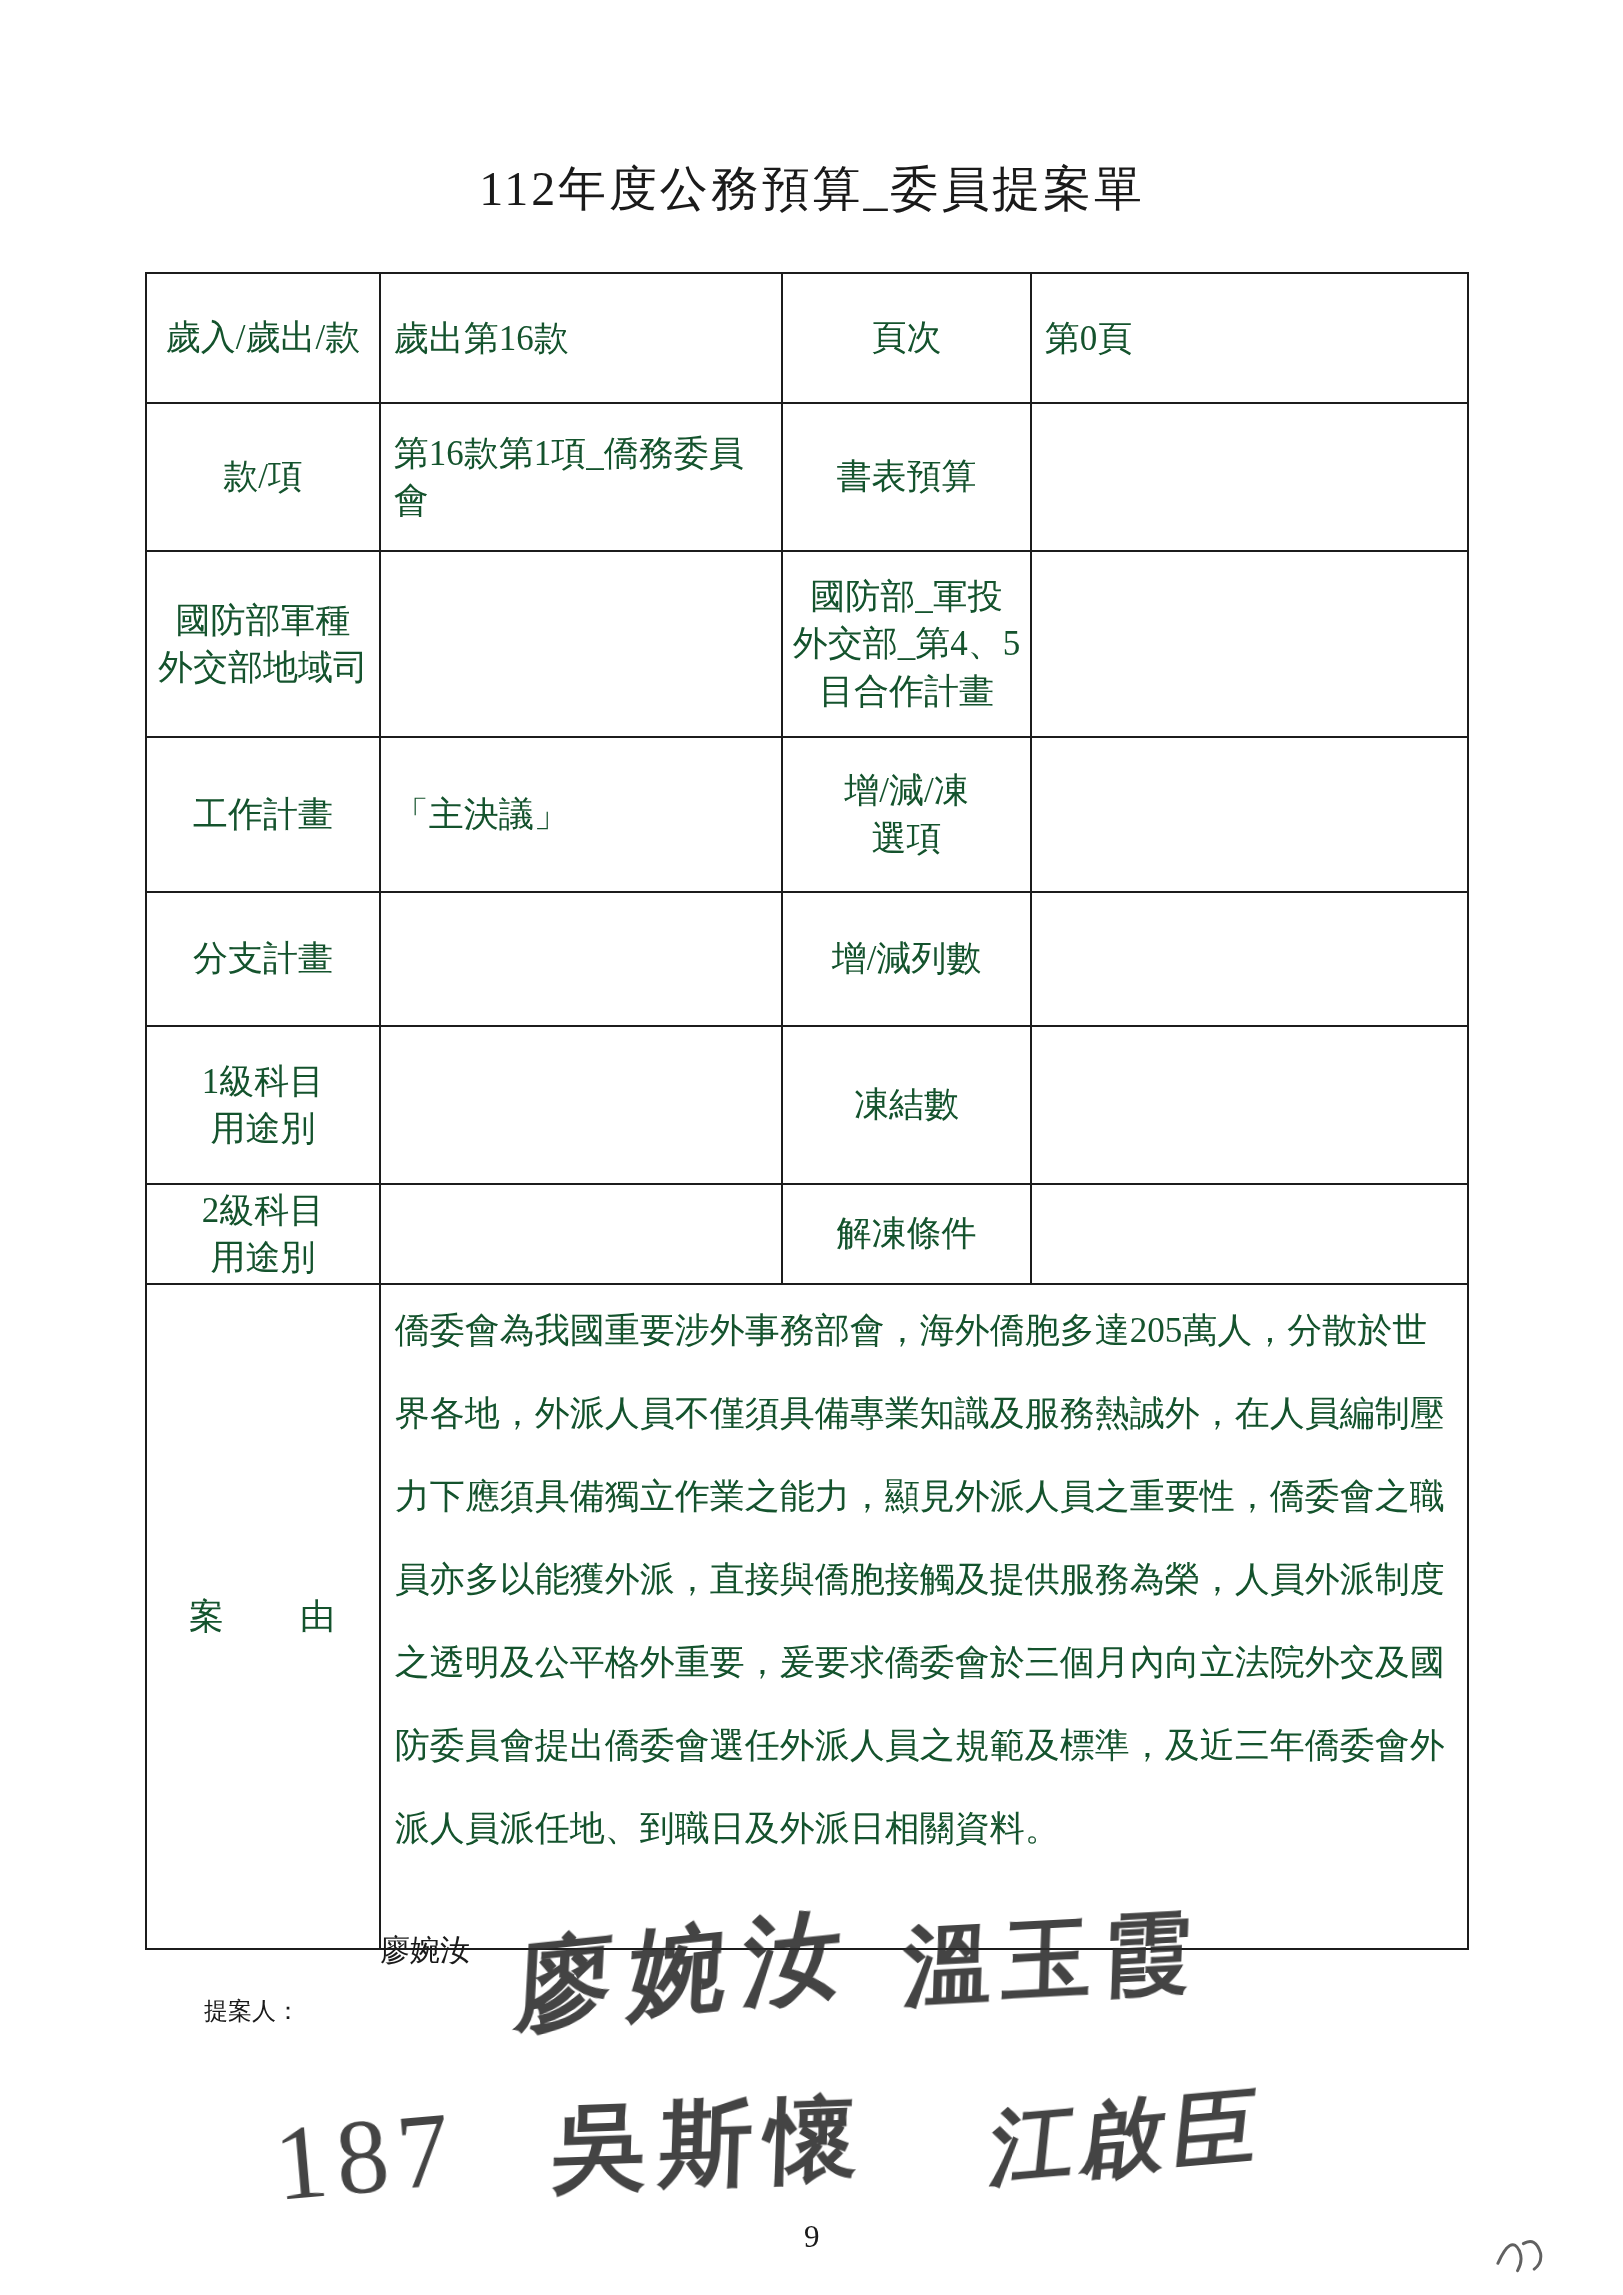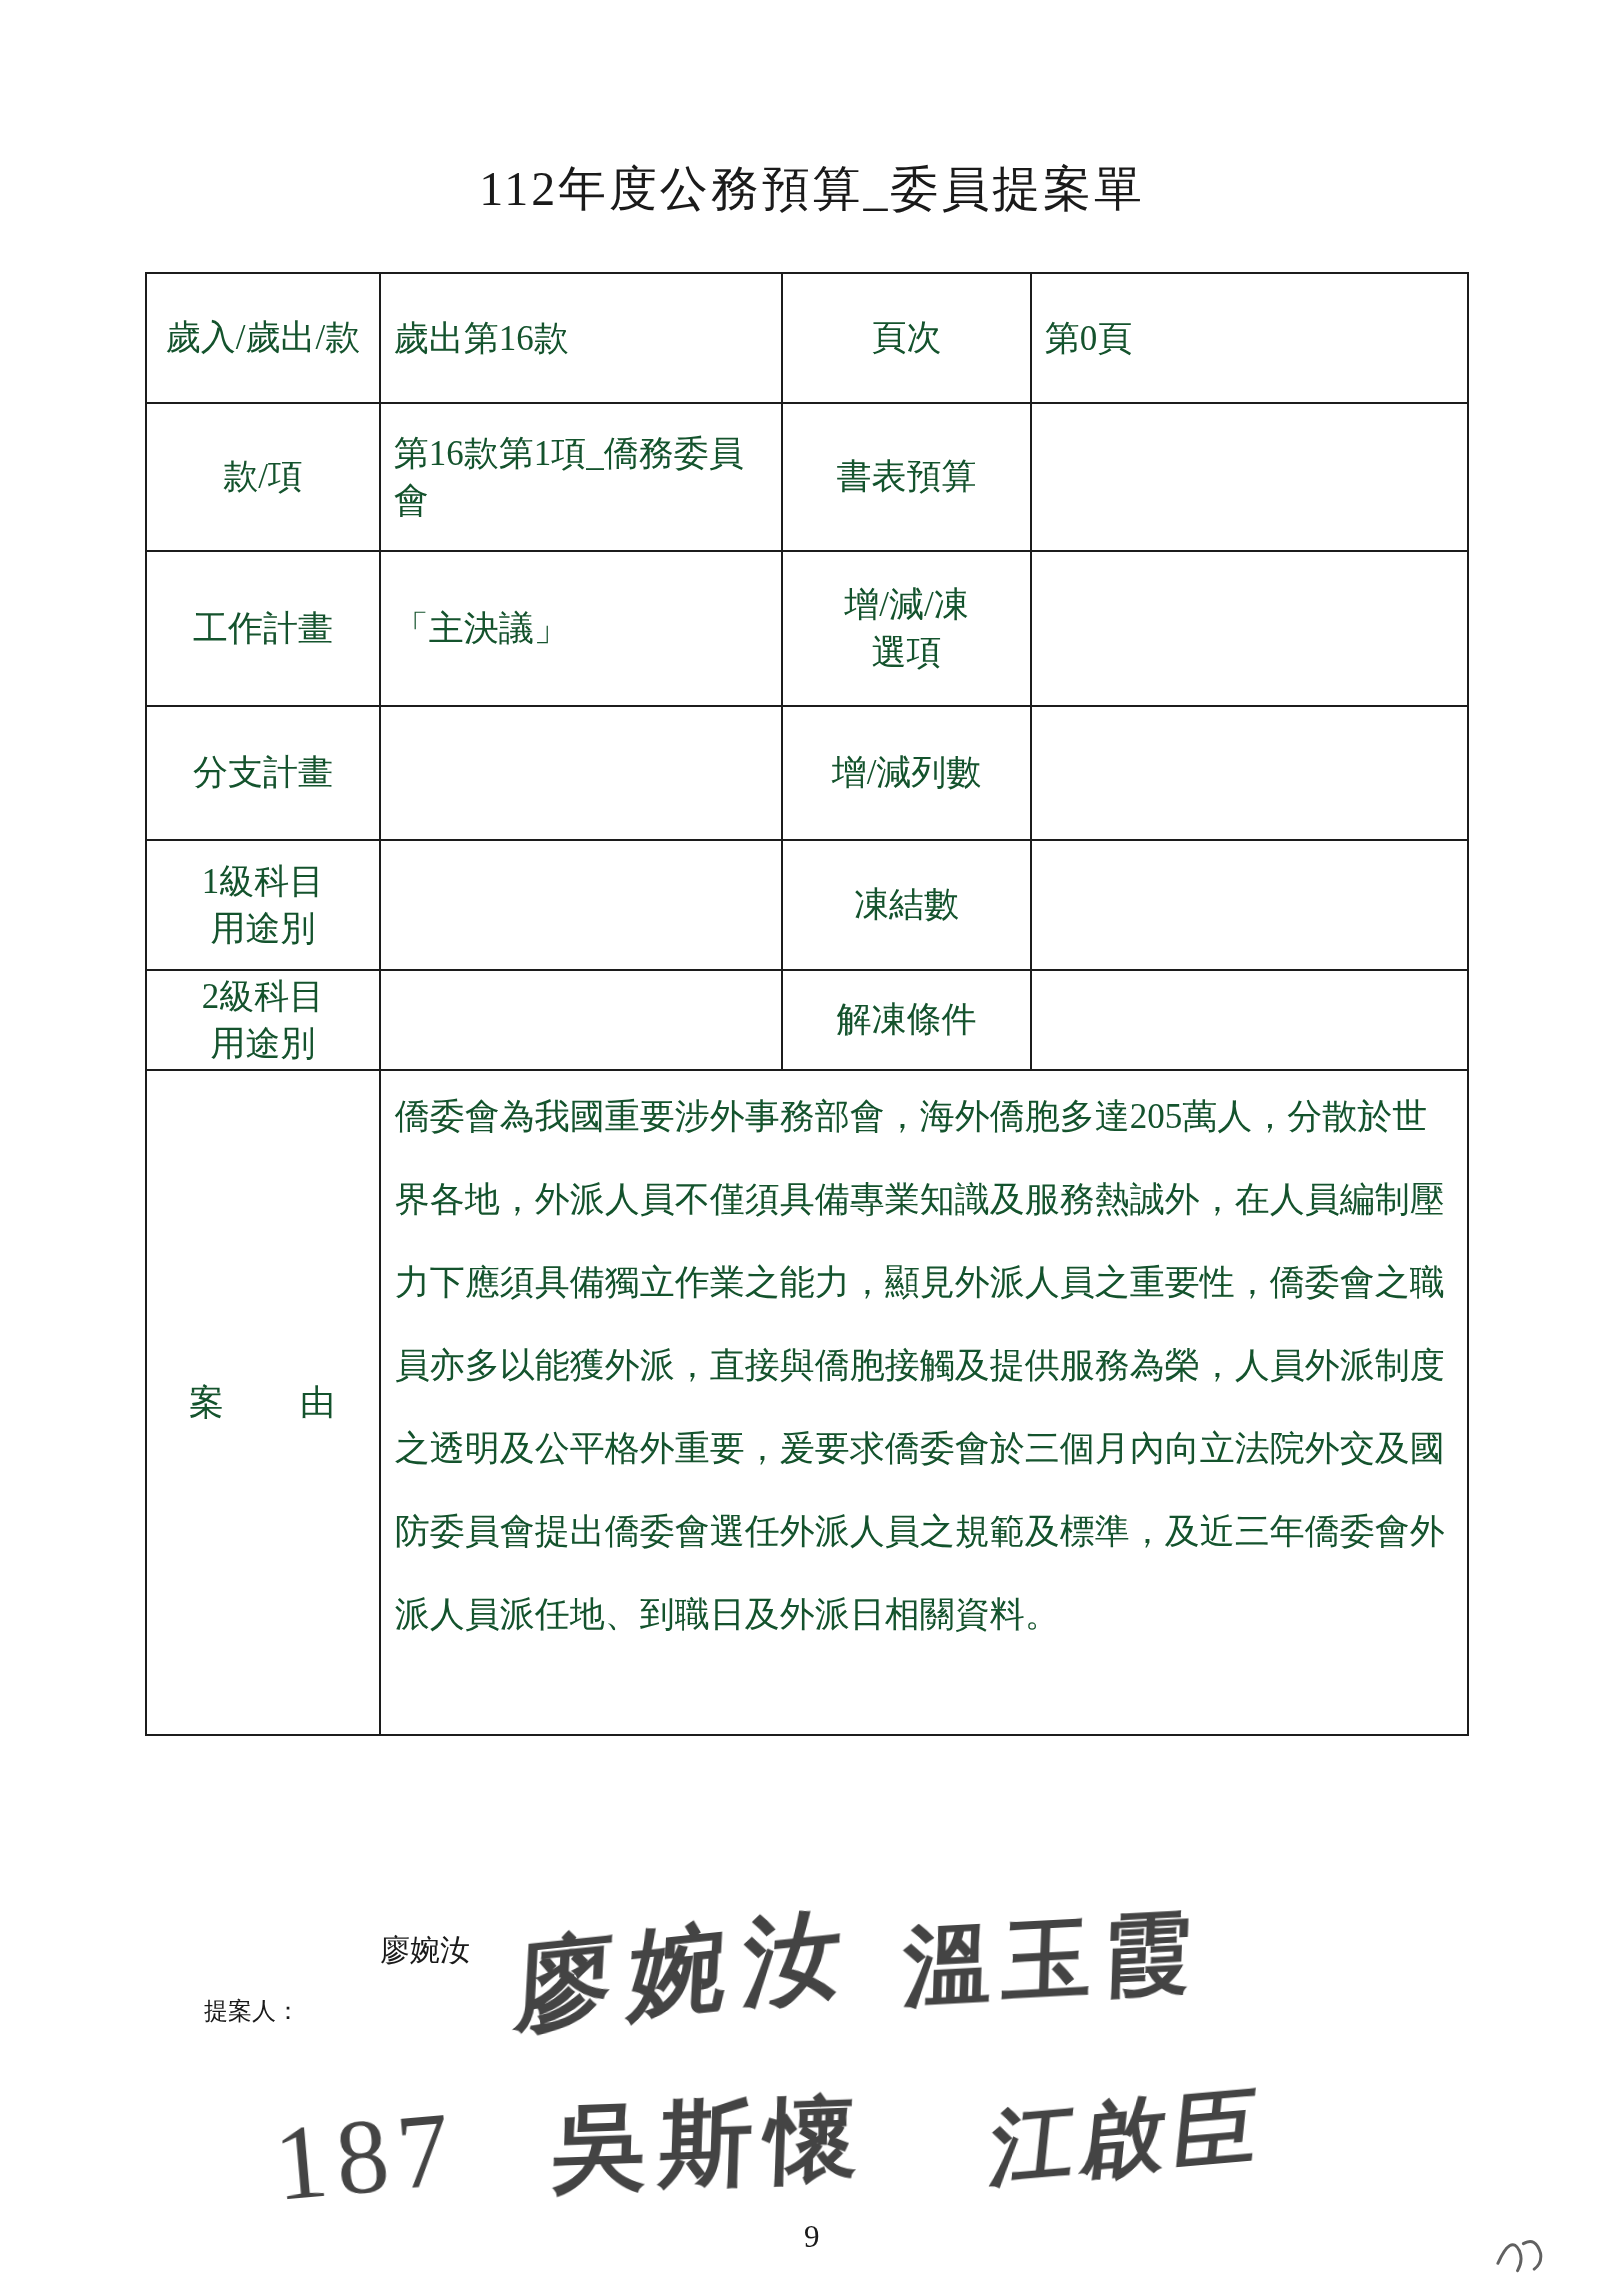--- a/index.html
+++ b/index.html
@@ -50,21 +50,21 @@
     text-align: left;
     vertical-align: middle;
     padding: 0 12.8px;
     white-space: pre-line;
   }
   tr.r1 { height: 130px; }
   tr.r2 { height: 148px; }
   tr.r3 { height: 186px; }
   tr.r4 { height: 155px; margin-left: 44px; }
   tr.r5 { height: 134px; }
-  tr.r6 { height: 130px; border-radius: 30px; }
+  tr.r6 { height: 158px; border-radius: 30px; }
   tr.r7 { height: 100px; }
   tr.r8 { height: 665px; }
   .case-label {
     text-align: center;
     vertical-align: middle;
     font-size: 36px;
     letter-spacing: 2px;
   }
   .case-text {
     vertical-align: top;
@@ -155,20 +155,29 @@
     <td class="cell-value">歲出第16款</td>
     <td class="cell-label">頁次</td>
     <td class="cell-value">第0頁</td>
   </tr>
   <tr class="r2">
     <td class="cell-label">款/項</td>
     <td class="cell-value">第16款第1項_僑務委員會</td>
     <td class="cell-label">書表預算</td>
     <td class="cell-value"></td>
   </tr>
+  <tr class="r3">
+    <td class="cell-label">國防部軍種
+外交部地域司</td>
+    <td class="cell-value"></td>
+    <td class="cell-label">國防部_軍投
+外交部_第4、5
+目合作計畫</td>
+    <td class="cell-value"></td>
+  </tr>
   <tr class="r4">
     <td class="cell-label">工作計畫</td>
     <td class="cell-value">「主決議」</td>
     <td class="cell-label">增/減/凍
 選項</td>
     <td class="cell-value"></td>
   </tr>
   <tr class="r5">
     <td class="cell-label">分支計畫</td>
     <td class="cell-value"></td>

